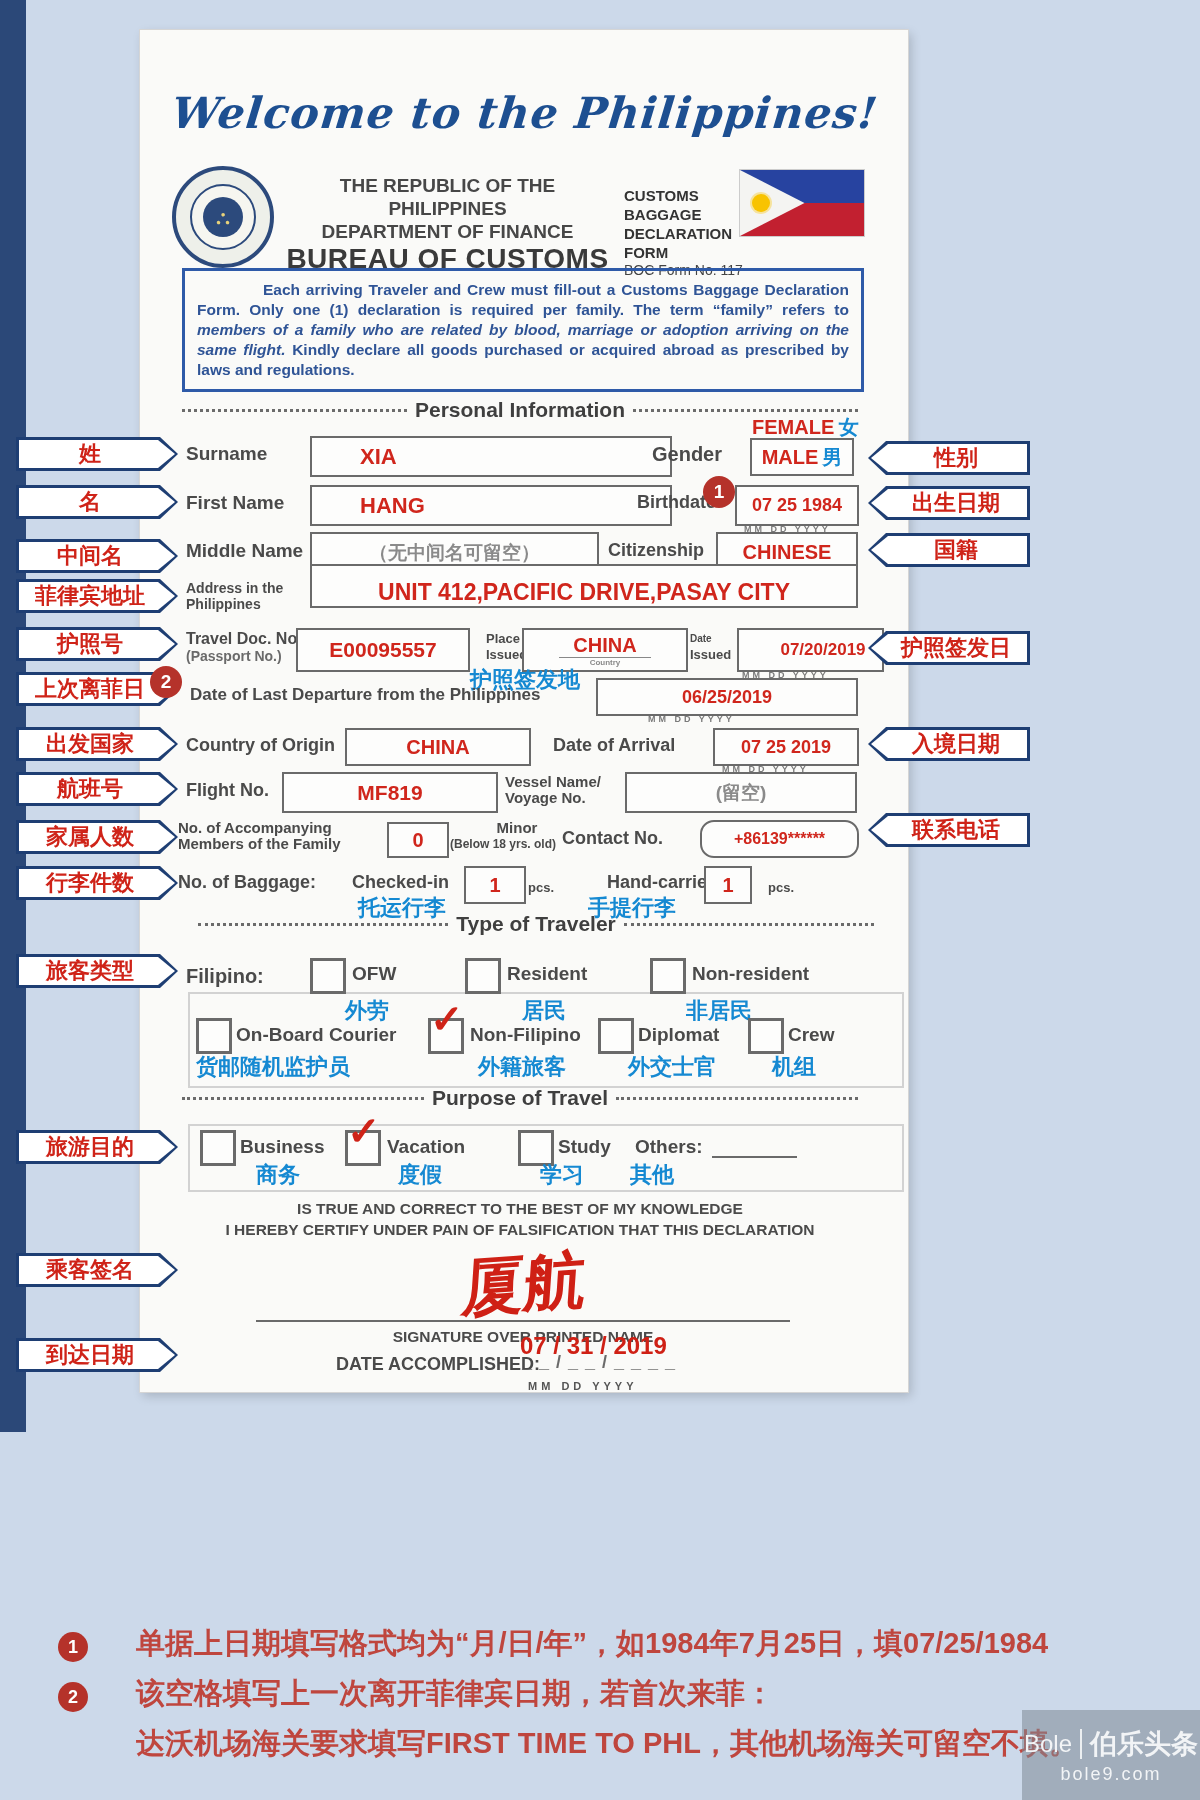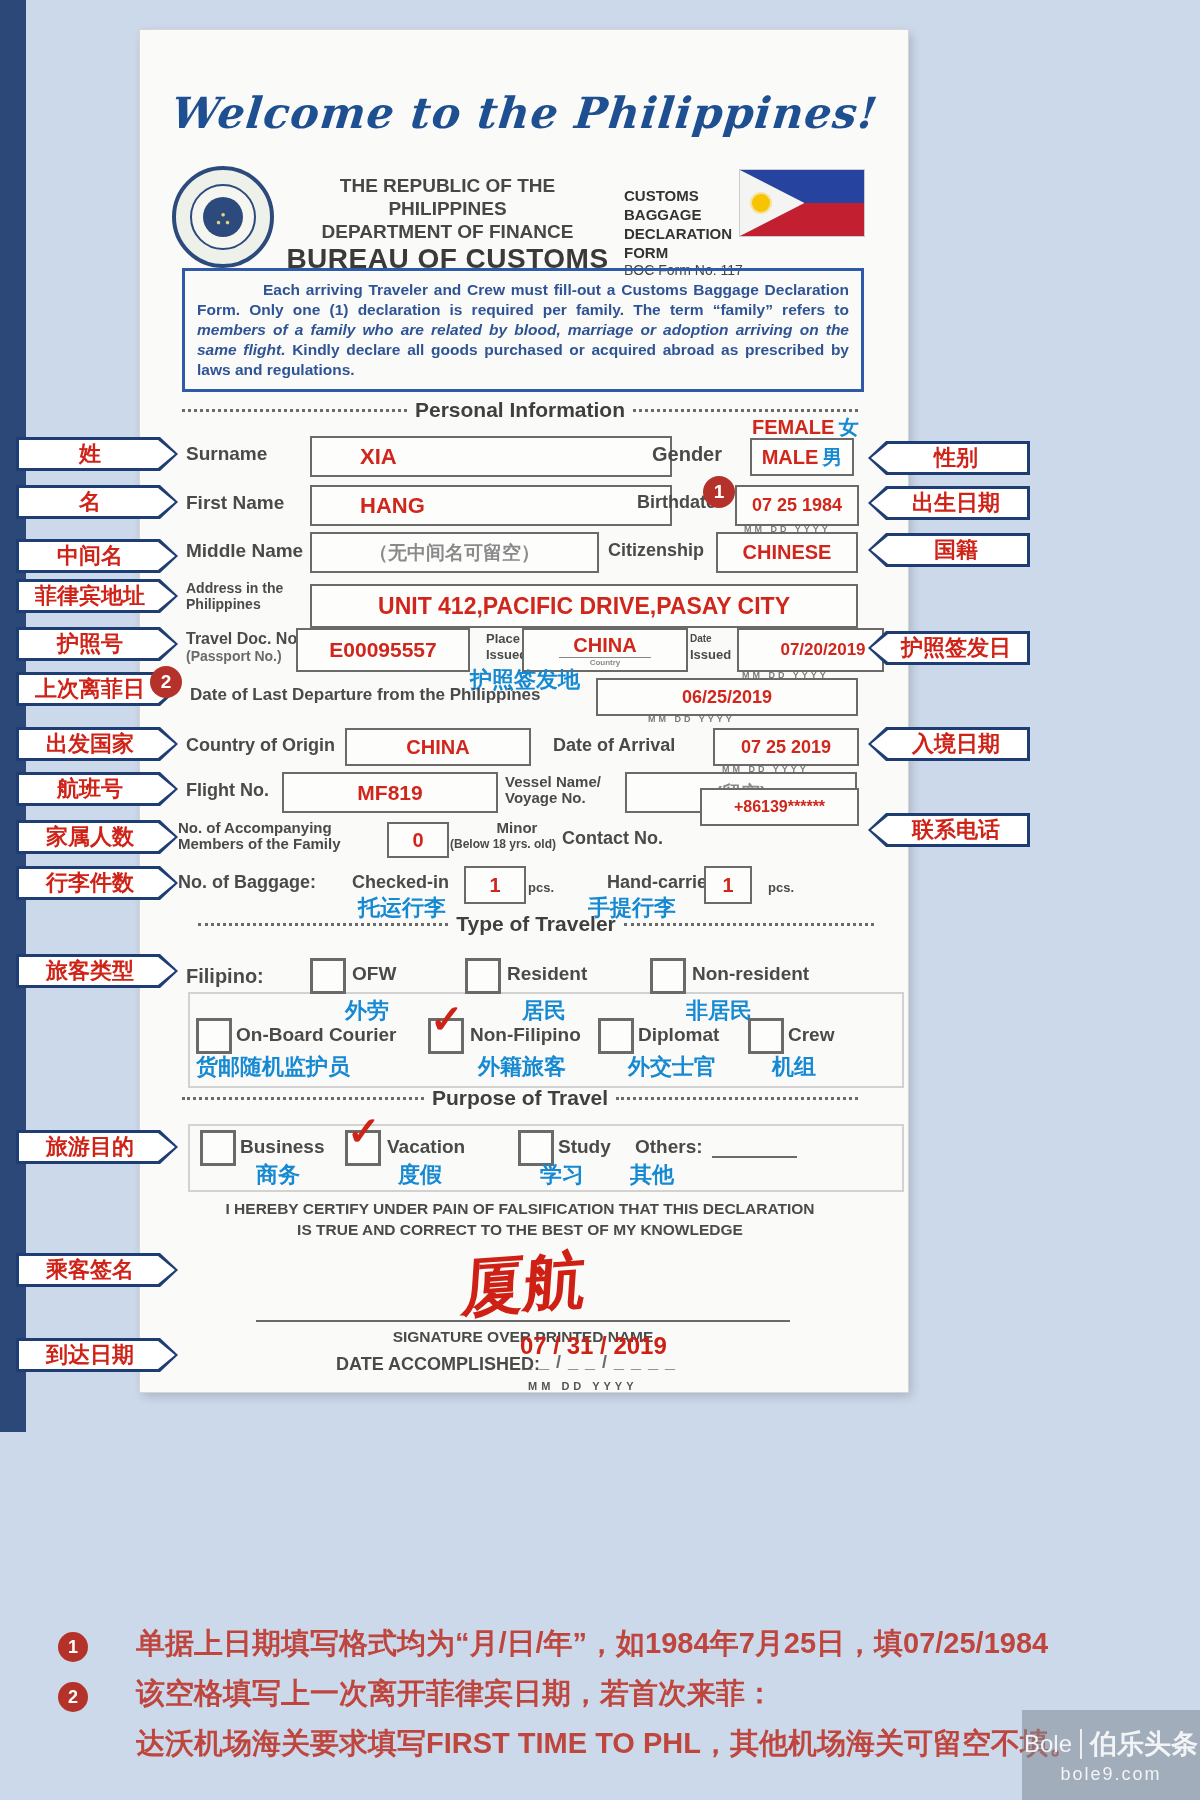--- a/index.html
+++ b/index.html
@@ -123,21 +123,21 @@
   </div>
 <div class="abs flabel" style="left:608px;top:540px;font-size:18px;">Citizenship</div>
 <div class="abs fbox" style="left:716px;top:532px;width:138px;height:37px;">
     <span class="fval">CHINESE</span>
   </div>
 
 <div class="abs" style="left:186px;top:580px;">
   <div class="flsm">Address in the</div>
   <div class="flsm">Philippines</div>
 </div>
-<div class="abs fbox" style="left:310px;top:584px;width:544px;height:40px;">
+<div class="abs fbox" style="left:310px;top:564px;width:544px;height:40px;align-items:flex-end;">
     <span class="fval" style="font-size:23px;">UNIT 412,PACIFIC DRIVE,PASAY CITY</span>
   </div>
 
 <div class="abs" style="left:186px;top:630px;">
   <div class="flabel" style="font-size:16px;">Travel Doc. No.</div>
   <div class="flsm" style="color:#6a6a6a;">(Passport No.)</div>
 </div>
 <div class="abs fbox" style="left:296px;top:628px;width:170px;height:40px;">
     <span class="fval" style="font-size:21px;">E00095557</span>
   </div>
@@ -193,21 +193,21 @@
   <div class="flsm" style="font-size:15px;">Members of the Family</div>
 </div>
 <div class="abs fbox" style="left:387px;top:822px;width:58px;height:32px;">
     <span class="fval">0</span>
   </div>
 <div class="abs" style="left:450px;top:820px;text-align:center;">
   <div class="flsm" style="font-size:15px;padding-left:28px;">Minor</div>
   <div class="flsm" style="font-size:12px;font-weight:bold;">(Below 18 yrs. old)</div>
 </div>
 <div class="abs flabel" style="left:562px;top:828px;font-size:18px;">Contact No.</div>
-<div class="abs fbox" style="left:700px;top:788px;width:155px;height:34px;">
+<div class="abs fbox" style="left:700px;top:820px;width:155px;height:34px;border-radius:14px;">
     <span class="fval" style="font-size:16px;">+86139******</span>
   </div>
 
 <div class="abs flabel" style="left:178px;top:872px;font-size:18px;">No. of Baggage:</div>
 <div class="abs flabel" style="left:352px;top:872px;font-size:18px;">Checked-in</div>
 <div class="abs fbox" style="left:464px;top:866px;width:58px;height:34px;">
     <span class="fval">1</span>
   </div>
 <div class="abs flsm" style="left:528px;top:880px;font-size:13px;">pcs.</div>
 <div class="abs flabel" style="left:607px;top:872px;font-size:18px;">Hand-carried</div>
@@ -267,22 +267,22 @@
 <div class="abs cb" style="left:518px;top:1130px;"></div>
 <div class="abs flabel" style="left:558px;top:1136px;font-size:19px;">Study</div>
 <div class="abs flabel" style="left:635px;top:1136px;font-size:19px;">Others:</div>
 <div class="abs" style="left:712px;top:1156px;width:85px;border-bottom:2px solid #6a6a6a;"></div>
 <div class="abs cnblue" style="left:256px;top:1160px;">商务</div>
 <div class="abs cnblue" style="left:398px;top:1160px;">度假</div>
 <div class="abs cnblue" style="left:540px;top:1160px;">学习</div>
 <div class="abs cnblue" style="left:630px;top:1160px;">其他</div>
 
 <div class="abs cert" style="left:182px;top:1198px;width:676px;">
+  <div>IS TRUE AND CORRECT TO THE BEST OF MY KNOWLEDGE</div>
   <div>I HEREBY CERTIFY UNDER PAIN OF FALSIFICATION THAT THIS DECLARATION</div>
-  <div>IS TRUE AND CORRECT TO THE BEST OF MY KNOWLEDGE</div>
 </div>
 
 <div class="abs sig" style="left:462px;top:1242px;">厦航</div>
 <div class="abs" style="left:256px;top:1320px;width:534px;border-top:2px solid #6a6a6a;"></div>
 <div class="abs cert" style="left:256px;top:1326px;width:534px;">SIGNATURE OVER PRINTED NAME</div>
 
 <div class="abs flabel" style="left:336px;top:1354px;font-size:18px;">DATE ACCOMPLISHED:</div>
 <div class="abs fval" style="left:520px;top:1332px;font-size:24px;color:#cf2015;">07 / 31 / 2019</div>
 <div class="abs" style="left:522px;top:1352px;color:#6a6a6a;font-weight:bold;font-size:18px;letter-spacing:1px;">_ _ / _ _ / _ _ _ _</div>
 <div class="abs fmt" style="left:528px;top:1380px;font-size:11px;letter-spacing:4px;color:#555;">MM  DD  YYYY</div>

